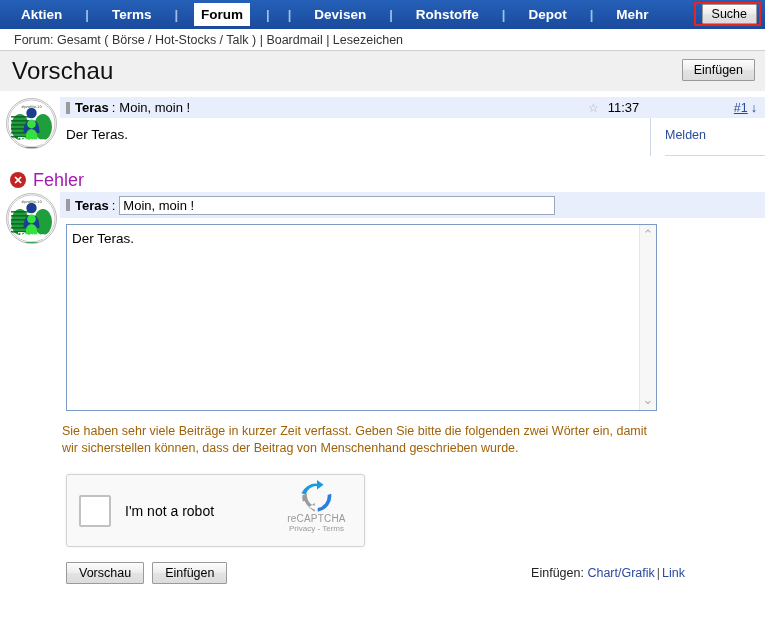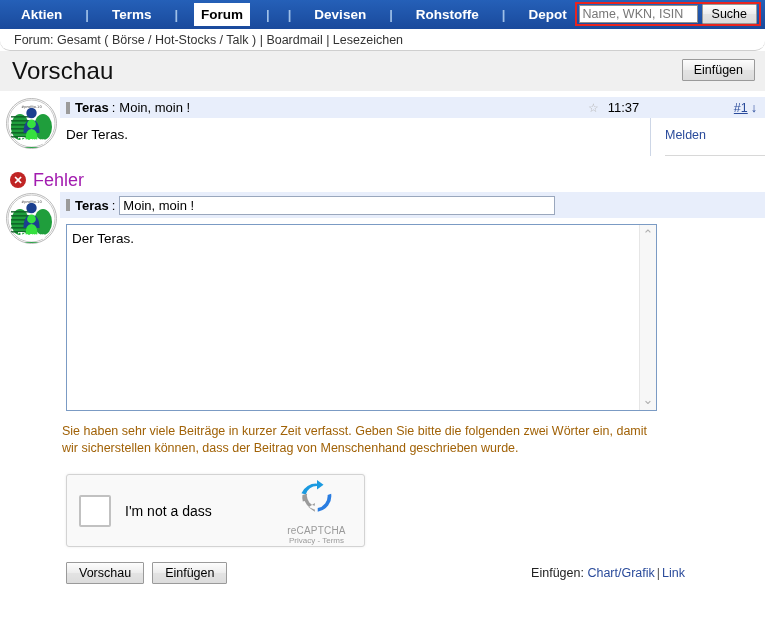--- a/index.html
+++ b/index.html
@@ -89,21 +89,20 @@
   .breadcrumb {
     height: 22px;
     display: flex;
     align-items: center;
     padding-left: 14px;
     font-size: 12.5px;
     color: #333333;
     background: #ffffff;
     border-bottom: 1px solid #cfcfcf;
     box-sizing: border-box;
-    border-radius: 10px;
   }
 
   
   .titlebar {
     height: 40px;
     background: #f0f0f0;
     display: flex;
     align-items: center;
     padding: 0 10px 0 12px;
     box-sizing: border-box;
@@ -349,21 +348,21 @@
     position: absolute;
     right: 10px;
     top: 5px;
     width: 75px;
     text-align: center;
   }
   .captcha-brand .rc-name {
     font-size: 10px;
     color: #9a9a9a;
     letter-spacing: 0.2px;
-    margin-top: 13px;
+    margin-top: 1px;
   }
   .captcha-brand .rc-terms {
     font-size: 8px;
     color: #9a9a9a;
   }
 
   
   .footer {
     margin: 14px 0 0 0;
     padding: 0 14px 0 66px;
@@ -397,21 +396,20 @@
   <span class="nav-sep">|</span>
   <a class="nav-item" href="#">Devisen</a>
   <span class="nav-sep">|</span>
   <a class="nav-item" href="#">Rohstoffe</a>
   <span class="nav-sep">|</span>
   <a class="nav-item" href="#">Depot</a>
   <span class="nav-sep">|</span>
   <a class="nav-item" href="#">Mehr</a>
 
   <div class="search-wrap">
-    <input class="search-input" type="text" placeholder="Name, WKN, ISIN" style="">
     <button class="btn search-btn">Suche</button>
   </div>
 </div>
 
 <div class="breadcrumb">
   <span>Forum: Gesamt ( Börse / Hot-Stocks / Talk ) | Boardmail | Lesezeichen</span>
 </div>
 
 <div class="titlebar">
   <span class="page-title">Vorschau</span>
@@ -521,21 +519,21 @@
         <span class="chev">⌄</span>
       </div>
     </div>
   </div>
 </div>
 
 <div class="hint">Sie haben sehr viele Beiträge in kurzer Zeit verfasst. Geben Sie bitte die folgenden zwei Wörter ein, damit wir sicherstellen können, dass der Beitrag von Menschenhand geschrieben wurde.</div>
 
 <div class="captcha">
   <div class="captcha-box"></div>
-  <span class="captcha-label">I'm not a dass</span>
+  <span class="captcha-label">I'm not a robot</span>
   <div class="captcha-brand">
     <svg width="36" height="32" viewBox="0 0 48 44" style="display:block;margin:0 auto;">
       <path d="M24 5 L24 0 L33 6.5 L24 13 L24 8.3 A15.7 15.7 0 0 0 8.6 20 L2.6 18.3 A21.8 21.8 0 0 1 24 5 Z" fill="#1b9ae0"></path>
       <path d="M43.5 19 A21.8 21.8 0 0 1 25 43.5 L25 38.5 A16.8 16.8 0 0 0 38.6 20.6 Z" fill="#2a7de1"></path>
       <path d="M6 22 A18 18 0 0 0 21 40.5 L21 43.6 L12.5 37.6 L21 31.5 L21 35.4 A13.6 13.6 0 0 1 10.2 22.5 Z" fill="#9b9b9b"></path>
       <path d="M4 20.5 L10.5 19 A14 14 0 0 0 10.3 28 L4.5 29.5 A20 20 0 0 1 4 20.5 Z" fill="#9b9b9b"></path>
     </svg>
     <div class="rc-name">reCAPTCHA</div>
     <div class="rc-terms">Privacy - Terms</div>
   </div>

